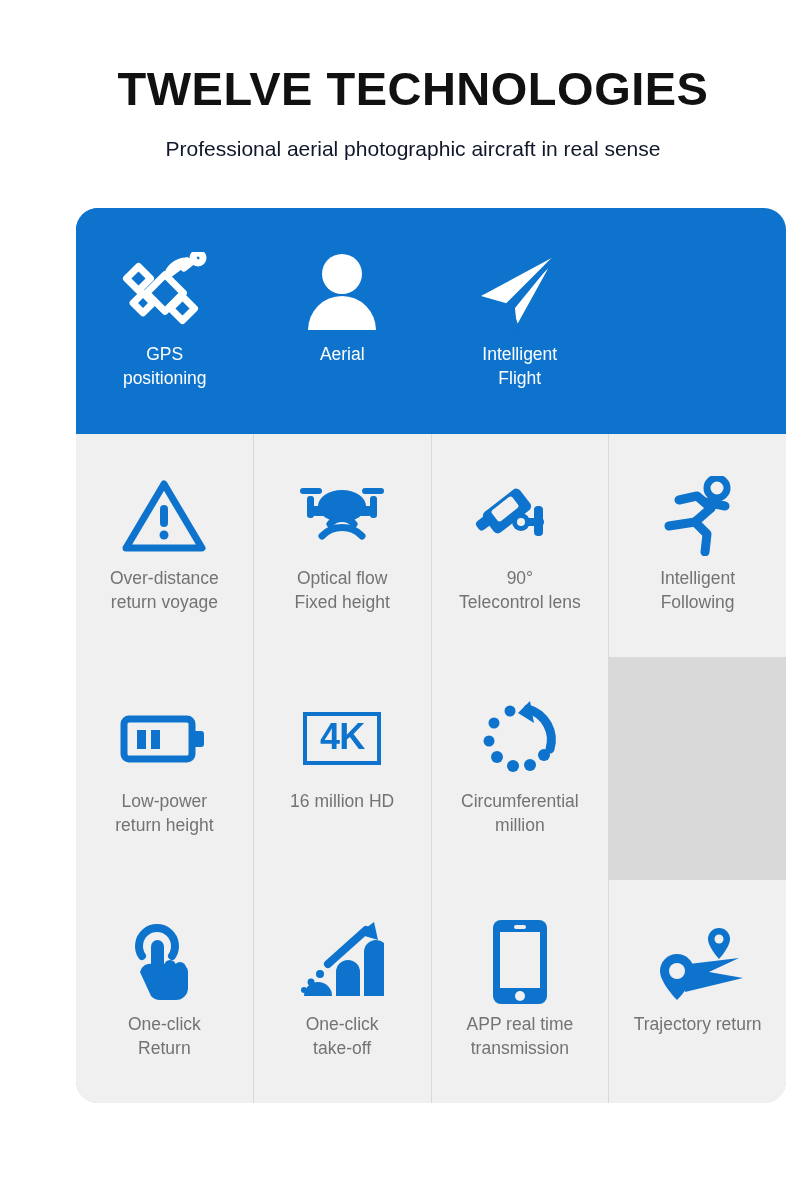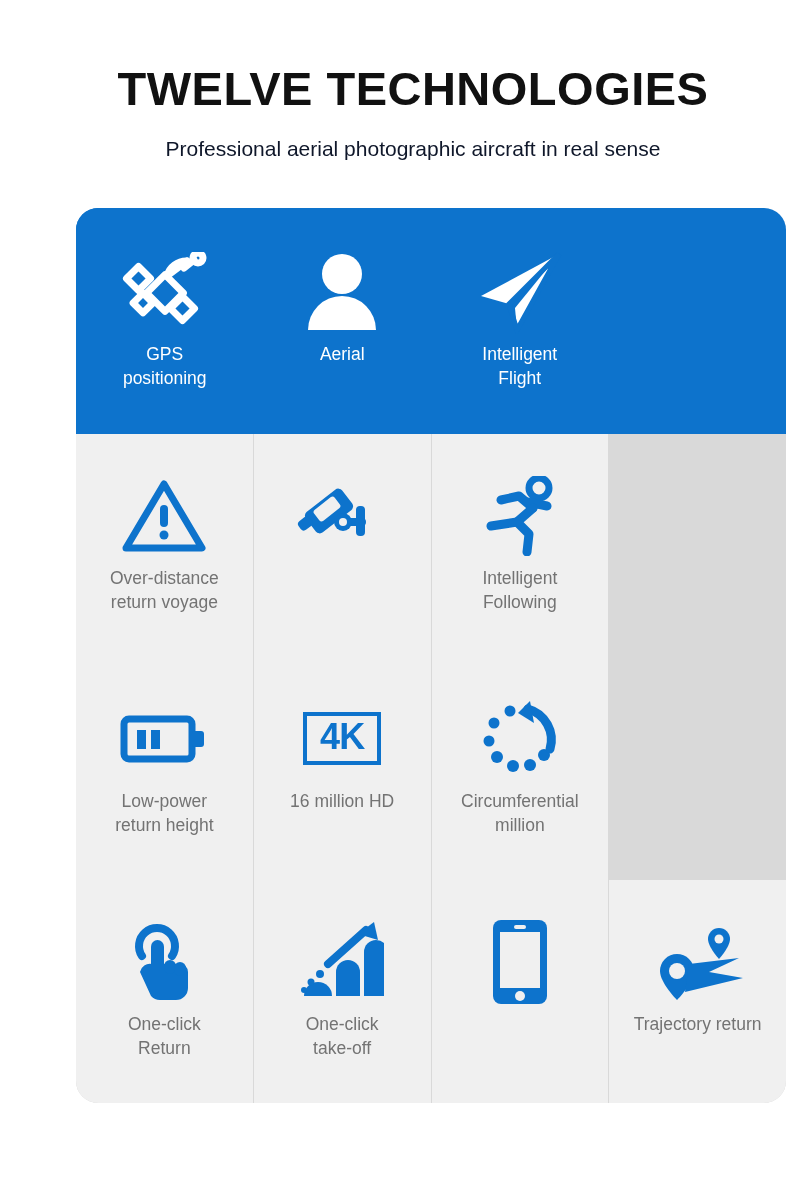--- a/index.html
+++ b/index.html
@@ -162,35 +162,57 @@
           <svg width="84" height="76" viewBox="0 0 84 76">
             <path d="M42 6 L80 70 H4 Z" fill="none" stroke="#0d73cc" stroke-width="7" stroke-linejoin="round"></path>
             <rect x="38" y="27" width="8" height="22" rx="4" fill="#0d73cc"></rect>
             <circle cx="42" cy="57" r="4.5" fill="#0d73cc"></circle>
           </svg>
         </div>
         <div class="label">Over-distance
 return voyage</div>
       </div>
 
+      <div class="cell">
+        <div class="icon">
+          <svg width="92" height="72" viewBox="0 0 92 72">
+            <g fill="#0d73cc">
+              <rect x="4" y="8" width="22" height="6" rx="3"></rect>
+              <rect x="66" y="8" width="22" height="6" rx="3"></rect>
+              <rect x="11" y="16" width="7" height="22" rx="3"></rect>
+              <rect x="74" y="16" width="7" height="22" rx="3"></rect>
+              <rect x="14" y="26" width="64" height="10" rx="5"></rect>
+              <ellipse cx="46" cy="26" rx="24" ry="16"></ellipse>
+            </g>
+            <g fill="none" stroke="#0d73cc" stroke-width="7" stroke-linecap="round">
+              <path d="M34 44 a16 16 0 0 1 24 0"></path>
+              <path d="M26 56 a28 28 0 0 1 40 0"></path>
+            </g>
+          </svg>
+        </div>
+        <div class="label">Optical flow
+Fixed height</div>
+      </div>
 
       <div class="cell">
         <div class="icon">
           <svg width="92" height="72" viewBox="0 0 92 72">
             <g fill="#0d73cc">
               <rect x="10" y="18" width="46" height="26" rx="5" transform="rotate(-38 33 31)"></rect>
               <rect x="2" y="38" width="14" height="11" rx="4" transform="rotate(-38 9 43)"></rect>
               <rect x="60" y="26" width="9" height="30" rx="4"></rect>
               <rect x="48" y="38" width="22" height="8" rx="4"></rect>
             </g>
             <circle cx="47" cy="42" r="9" fill="#0d73cc"></circle>
             <circle cx="47" cy="42" r="4" fill="#f0f0f0"></circle>
             <rect x="18" y="22" width="26" height="14" rx="3" transform="rotate(-38 31 29)" fill="#f0f0f0"></rect>
           </svg>
         </div>
+        <div class="label">90°
+Telecontrol lens</div>
       </div>
 
       <div class="cell">
         <div class="icon">
           <svg width="78" height="80" viewBox="0 0 78 80">
             <circle cx="58" cy="12" r="10" fill="none" stroke="#0d73cc" stroke-width="7"></circle>
             <g fill="none" stroke="#0d73cc" stroke-width="9" stroke-linecap="round" stroke-linejoin="round">
               <path d="M20 24 L38 20 L52 32"></path>
               <path d="M46 26 L66 30"></path>
               <path d="M52 32 L36 46 L48 58 L46 76"></path>
@@ -293,20 +315,22 @@
 
       <div class="cell">
         <div class="icon">
           <svg width="62" height="92" viewBox="0 0 62 92">
             <rect x="4" y="4" width="54" height="84" rx="8" fill="#0d73cc"></rect>
             <rect x="11" y="16" width="40" height="56" fill="#f0f0f0"></rect>
             <rect x="25" y="9" width="12" height="4" rx="2" fill="#f0f0f0"></rect>
             <circle cx="31" cy="80" r="5" fill="#f0f0f0"></circle>
           </svg>
         </div>
+        <div class="label">APP real time
+transmission</div>
       </div>
 
       <div class="cell">
         <div class="icon">
           <svg width="94" height="80" viewBox="0 0 94 80">
             <path d="M68 6 a11 11 0 0 0 -11 11 c0 8 11 20 11 20 s11 -12 11 -20 a11 11 0 0 0 -11 -11 z" fill="#0d73cc"></path>
             <circle cx="68" cy="17" r="4.5" fill="#f0f0f0"></circle>
             <path d="M26 32 a17 17 0 0 0 -17 17 c0 12 17 29 17 29 s17 -17 17 -29 a17 17 0 0 0 -17 -17 z" fill="#0d73cc"></path>
             <circle cx="26" cy="49" r="8" fill="#f0f0f0"></circle>
             <path d="M38 42 L88 36 L58 50 L92 56 L34 70 Z" fill="#0d73cc"></path>

